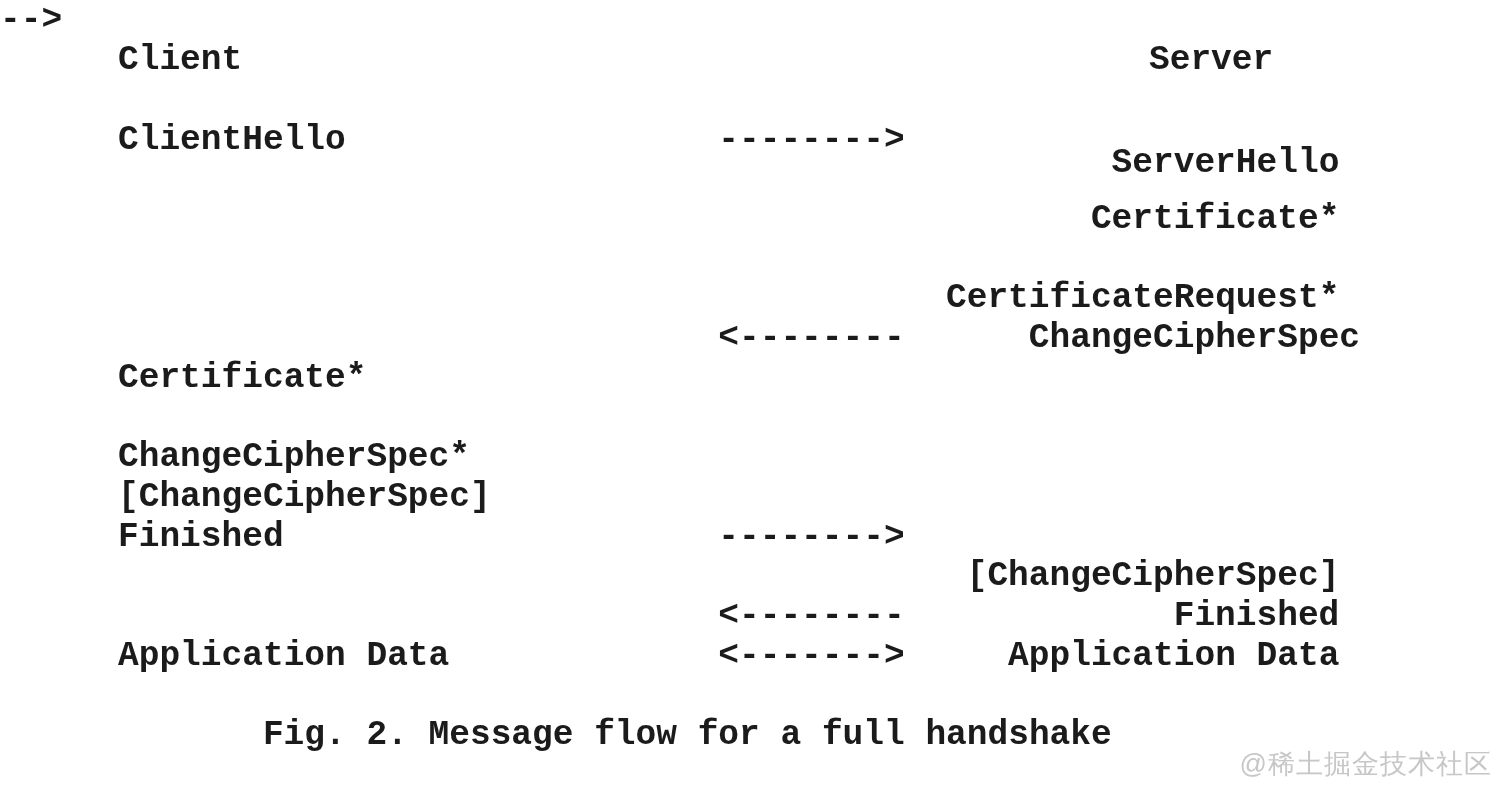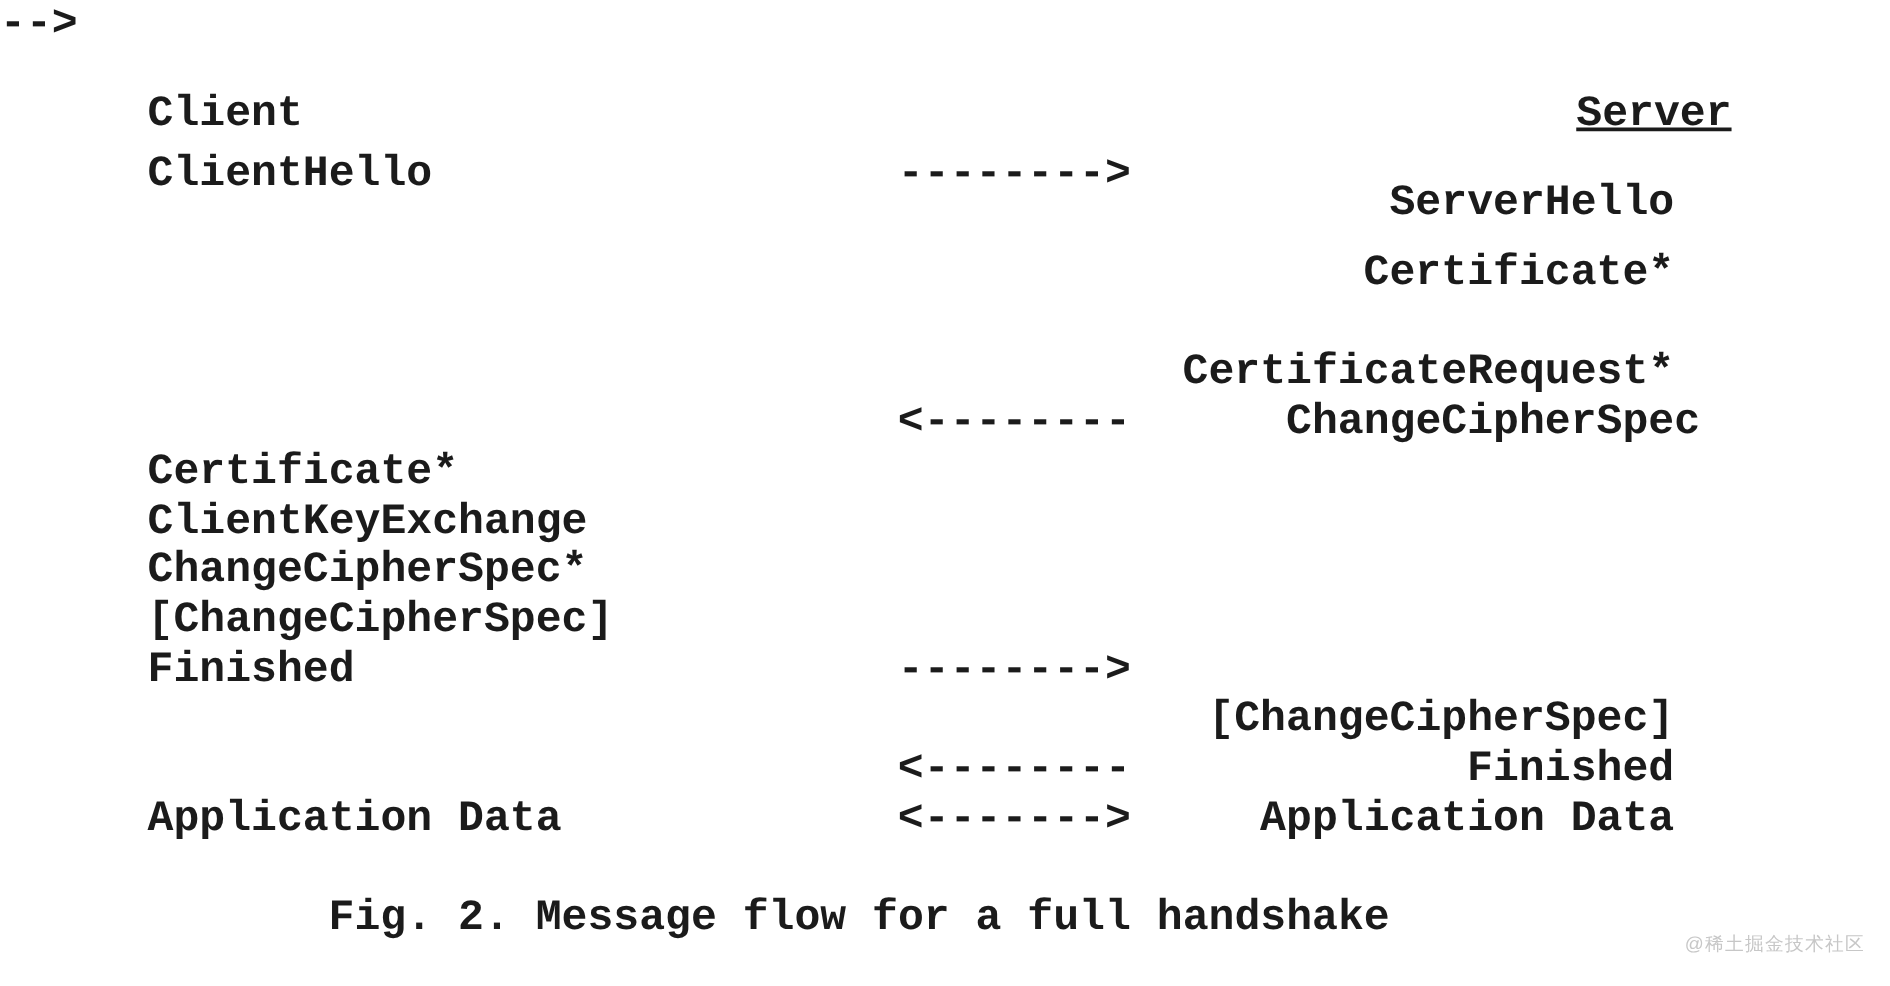--- a/index.html
+++ b/index.html
@@ -32,44 +32,44 @@
   .c0  { left: 118px; }
   .c7  { left: 262.9px; }
   .c29 { left: 718.3px; }
   .c40 { left: 946px; }
   .c41 { left: 966.7px; }
   .c43 { left: 1008.1px; }
   .c44 { left: 1028.8px; }
   .c47 { left: 1090.9px; }
   .c48 { left: 1111.6px; }
   .c51 { left: 1173.7px; }
-  .c53 { left: 1261px; text-decoration: underline; }
+  .c53 { left: 1149px; }
   
-  .r0  { top: 40.2px; margin-top: 32px; }
+  .r0  { top: 40.2px; }
   .r2  { top: 119.6px; }
   .r3  { top: 143px; }
   .r4  { top: 199px; }
   .r5  { top: 238.7px; }
   .r6  { top: 278.4px; }
   .r7  { top: 318.1px; }
   .r8  { top: 357.8px; }
   .r9  { top: 397.5px; }
   .r10 { top: 437.2px; }
   .r11 { top: 476.9px; }
   .r12 { top: 516.6px; }
   .r13 { top: 556.3px; }
   .r14 { top: 596px; }
   .r15 { top: 635.7px; }
   .r17 { top: 715.1px; }
   .watermark {
     position: absolute;
     right: 20px;
     top: 746px;
     font-family: "Liberation Sans", "DejaVu Sans", sans-serif;
-    font-size: 15px;
+    font-size: 27px;
     font-weight: normal;
     color: #c7c7c7;
     letter-spacing: 1px;
   }
 </style>
 </head>
 <body>
 
 <div class="screen">
   <div class="diagram">
@@ -84,21 +84,20 @@
 
     
     <div class="t c48 r3">ServerHello</div>
     <div class="t c47 r4">Certificate*</div>
     <div class="t c40 r6">CertificateRequest*</div>
     <div class="t c29 r7">&lt;--------</div>
     <div class="t c44 r7">ChangeCipherSpec</div>
 
     
     <div class="t c0 r8">Certificate*</div>
-    <div class="t c0 r9">ClientKeyExchange</div>
     <div class="t c0 r10">ChangeCipherSpec*</div>
     <div class="t c0 r11">[ChangeCipherSpec]</div>
     <div class="t c0 r12">Finished</div>
     <div class="t c29 r12">--------&gt;</div>
 
     
     <div class="t c41 r13">[ChangeCipherSpec]</div>
     <div class="t c29 r14">&lt;--------</div>
     <div class="t c51 r14">Finished</div>
 

